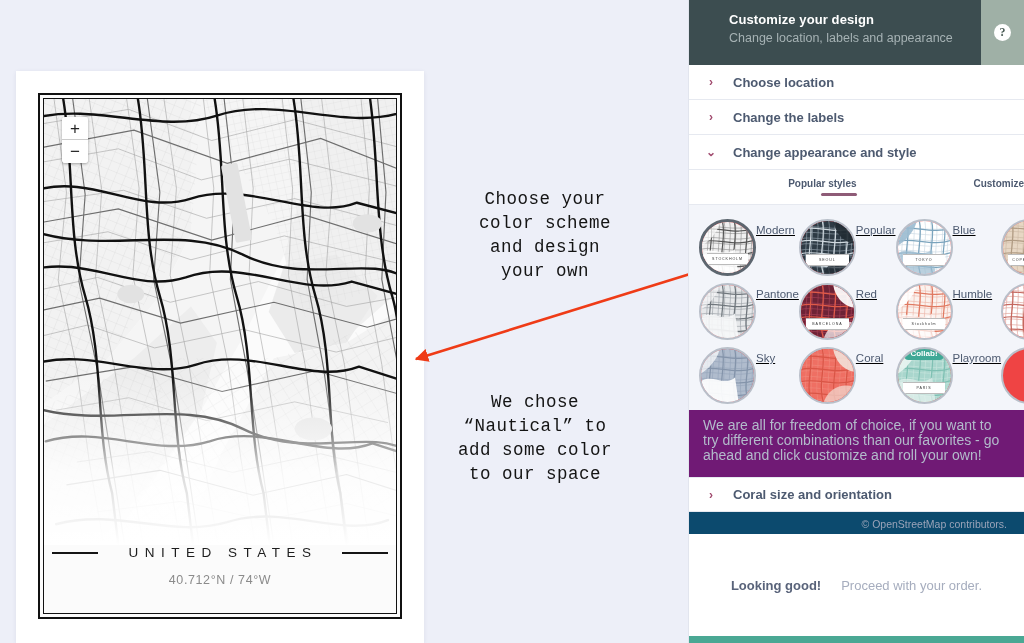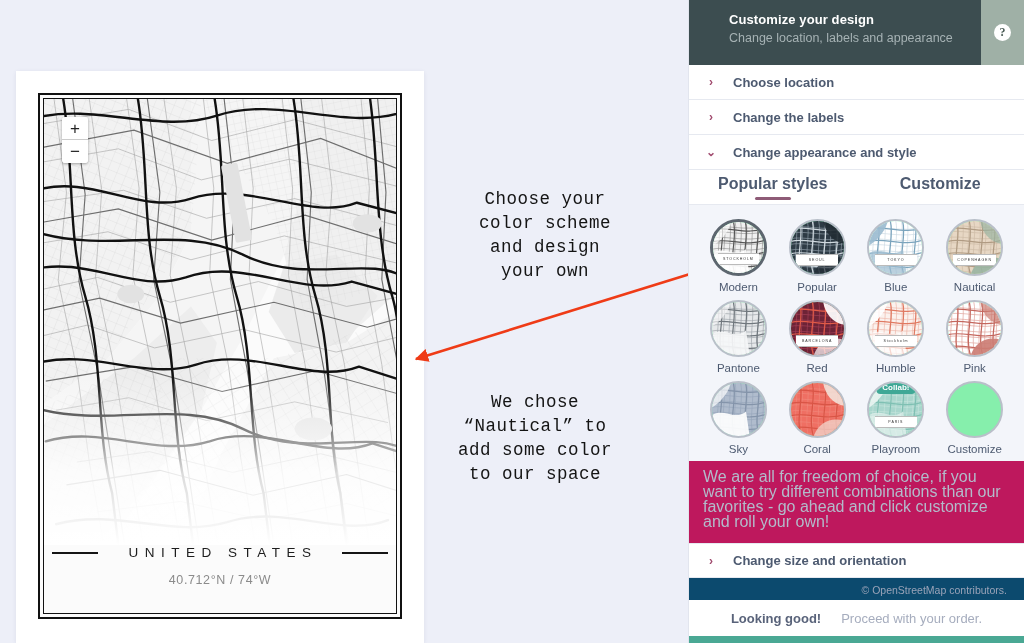--- a/index.html
+++ b/index.html
@@ -155,35 +155,35 @@
 
   #tabs {
     flex: 0 0 auto;
     display: flex; height: 35px;
     border-bottom: 1px solid #e6e9f0;
     background: #fff;
   }
   .tab {
     flex: 1 1 50%;
     display: flex; flex-direction: column;
-    align-items: center; justify-content: center;
-    font-size: 16px; font-weight: 700; color: #4d5a70;
+    align-items: flex-end; justify-content: center;
+    font-size: 10px; font-weight: 700; color: #4d5a70;
     cursor: pointer; position: relative;
   }
   .tab .ul { width: 0; height: 3px; background: #8e5b77; margin-top: 4px; border-radius: 2px; }
   .tab.active .ul { width: 36px; }
 
   #styles-wrap { flex: 0 0 auto; background: #f3f5fa; padding: 14px 10px 6px 10px; }
   #grid { display: grid; grid-template-columns: repeat(4, 1fr); row-gap: 7px; }
-  .style-cell { display: flex; flex-direction: column; align-items: center; cursor: pointer; }
+  .style-cell { display: flex; align-items: flex-start; cursor: pointer; text-decoration: underline; }
   .thumb {
     width: 57px; height: 57px; border-radius: 50%;
     border: 2px solid #b9bfc9;
     overflow: hidden; position: relative;
-    background: #86efac;
+    background: #ef4444;
   }
   .thumb.sel { border-color: #5d666f; border-width: 3px; }
   .thumb svg { position: absolute; left: 0; top: 0; width: 100%; height: 100%; }
   .thumb .plate {
     position: absolute; left: 10%; right: 10%; bottom: 15%;
     background: #fff; border-top: 1px solid #bbb; border-bottom: 1px solid #bbb;
     height: 12px;
     font-size: 3.6px; letter-spacing: .9px; color: #333;
     text-align: center; line-height: 7px; padding-top: 2px;
     overflow: hidden;
@@ -194,23 +194,23 @@
     background: #3fa896; color: #fff;
     font-size: 8px; font-weight: 700;
     padding: 2px 6px; border-radius: 4px;
     white-space: nowrap; z-index: 4;
   }
   .gear { position: absolute; left: 50%; top: 50%; transform: translate(-50%,-50%); }
   .style-label { font-size: 11.5px; color: #4d5a70; margin-top: 5px; }
 
   #blurb {
     flex: 0 0 auto;
-    background: #be185d;
+    background: #701a75;
     padding: 8px 14px 14px 14px;
-    font-size: 16px; line-height: 15px; color: #b3bbcb;
+    font-size: 14px; line-height: 15px; color: #b3bbcb;
   }
 
   #share-row {
     flex: 0 0 auto; height: 36px;
     display: flex; align-items: center; justify-content: space-between;
     padding: 0 14px 0 18px;
     border-top: 1px solid #e6e9f0;
     background: #fff;
   }
   #share-row .lbl { font-size: 13px; color: #8d95a8; }
@@ -868,21 +868,21 @@
             </div>
             <div class="style-label">Customize</div>
           </div>
         </div>
     </div>
 
     <div id="blurb">We are all for freedom of choice, if you want to try different combinations than our favorites - go ahead and click customize and roll your own!</div>
 
     <div class="acc-row" style="border-top:1px solid #e6e9f0;">
       <span class="chev">›</span>
-      <span class="lbl">Change size and orientation</span>
+      <span class="lbl">Coral size and orientation</span>
     </div>
 
 
     <div id="osm">© OpenStreetMap contributors.</div>
 
     <div id="cta">
       <b>Looking good!</b>
       <span>Proceed with your order.</span>
     </div>
 

